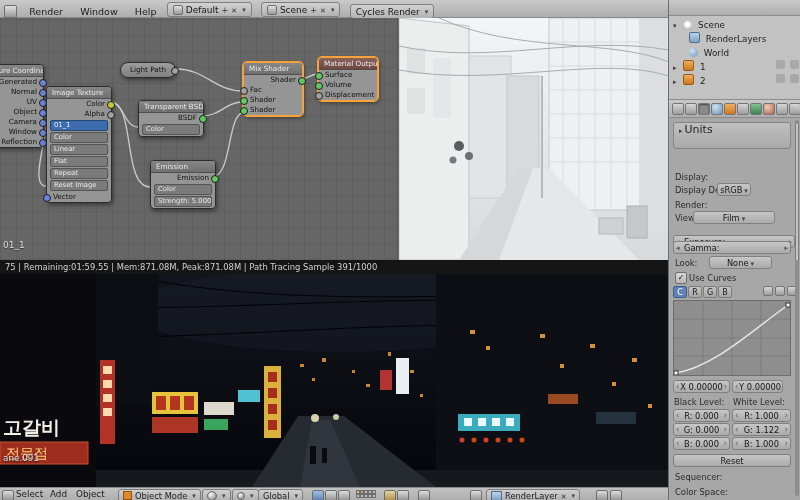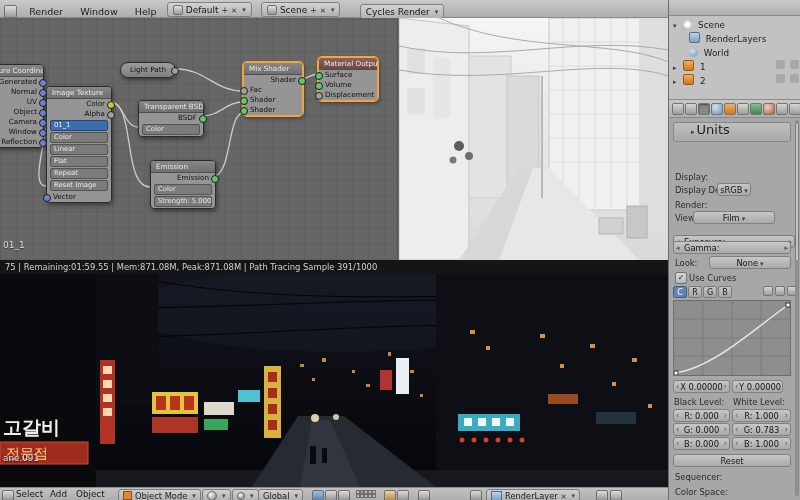--- a/index.html
+++ b/index.html
@@ -43,22 +43,22 @@
   .crumb{position:absolute;color:#dedede;font-size:9px;text-shadow:0 1px 1px #333}
   
   #right-panel{border-left:1px solid #6d6d6d;box-sizing:border-box;background:#a7a7a7}
   .tree-row{position:absolute;left:0;width:132px;height:14px;line-height:14px;font-size:8.8px;color:#1d1d1d;white-space:nowrap}
   .tico{display:inline-block;width:9px;height:9px;border-radius:2px;vertical-align:-1px;margin:0 3px 0 2px}
   .exp::before{content:"▾";font-size:7px;color:#3c3c3c;margin-right:2px}
   .expc::before{content:"▸";font-size:7px;color:#3c3c3c;margin-right:2px}
   .ptab{position:absolute;width:12px;height:12px;border-radius:2px;background:linear-gradient(#d6d6d6,#9d9d9d);
         border:1px solid #757575;box-sizing:border-box}
   .ptab.active{background:#8a8a8a;box-shadow:inset 0 1px 2px rgba(0,0,0,.5)}
-  .phead{position:absolute;left:4px;width:118px;height:20px;line-height:14px;padding:0 17px;box-sizing:border-box;
-         background:linear-gradient(#bfbfbf,#a9a9a9);border:1px solid #858585;border-radius:3px;font-size:13px;color:#1e1e1e}
+  .phead{position:absolute;left:4px;width:118px;height:27px;line-height:14px;padding:0 5px;box-sizing:border-box;
+         background:linear-gradient(#bfbfbf,#a9a9a9);border:1px solid #858585;border-radius:3px;font-size:11px;color:#1e1e1e}
   .plabel{position:absolute;font-size:8.4px;color:#2b2b2b;line-height:12px;white-space:nowrap}
   .pdrop,.pnum,.pslider,.pbtn{position:absolute;height:13px;line-height:12px;box-sizing:border-box;
          background:linear-gradient(#c7c7c7,#aaaaaa);border:1px solid #808080;border-radius:3px;
          font-size:8.3px;color:#161616;text-align:center;white-space:nowrap;overflow:hidden}
   .pnum::before{content:"‹";float:left;color:#555;font-size:8px;margin-left:2px}
   .pnum::after{content:"›";float:right;color:#555;font-size:8px;margin-right:2px}
   .pslider{text-align:left;padding-left:10px}
   .pslider::before{content:"◂";position:absolute;left:2px;color:#555;font-size:7px}
   .pslider::after{content:"▸";position:absolute;right:2px;color:#555;font-size:7px}
   .checkbox{position:absolute;width:10px;height:10px;background:linear-gradient(#d8d8d8,#b8b8b8);
@@ -100,21 +100,21 @@
     <span>Default</span>
     <span class="plusbtn"></span>
     <span class="xbtn"></span>
   </span>
   <span class="pill dd" style="margin-left:6px">
     <span class="micon" style="width:8px;height:8px;margin:0"></span>
     <span>Scene</span>
     <span class="plusbtn"></span>
     <span class="xbtn"></span>
   </span>
-  <span class="pill dd" style="margin-left:16px">
+  <span class="pill dd" style="margin-left:6px">
     <span>Cycles Render</span>
   </span>
   <span class="stats" style="margin-left:8px">v2.77 | Verts:198,590 | Faces:190,731 | Tris:353,732 | Objects:1/321 | Lamps:0/30 | Mem:762.23M |</span>
 </div>
 
 <div class="abs" id="node-editor" style="left:0;top:18px;width:398px;height:242px">
   <svg class="abs" width="398" height="242" style="left:0;top:0">
     <g fill="none" stroke="#d6d6d6" stroke-width="1.3" opacity="0.9">
       <path d="M42,84 C62,84 24,168 46,168"></path>
       <path d="M110,84 C124,84 124,109 138,109"></path>
@@ -428,21 +428,21 @@
     <div class="pdrop dd" style="left:48px;top:65px;width:34px">sRGB</div>
 
     <div class="plabel" style="left:6px;top:81px">Render:</div>
     <div class="plabel" style="left:6px;top:94px">View:</div>
     <div class="pdrop dd" style="left:24px;top:93px;width:82px">Film</div>
 
     <div class="pslider" style="left:4px;top:117px;width:122px">Exposure:</div>
     <div class="pslider" style="left:4px;top:123px;width:118px">Gamma:</div>
 
     <div class="plabel" style="left:6px;top:139px">Look:</div>
-    <div class="pdrop dd" style="left:40px;top:138px;width:82px">None</div>
+    <div class="pdrop dd" style="left:40px;top:138px;width:63px">None</div>
 
     <span class="checkbox" style="left:6px;top:154px"></span>
     <div class="plabel" style="left:20px;top:154px">Use Curves</div>
 
     <span class="chan active" style="left:4px;top:168px">C</span>
     <span class="chan" style="left:19px;top:168px">R</span>
     <span class="chan" style="left:34px;top:168px">G</span>
     <span class="chan" style="left:49px;top:168px">B</span>
     <span class="ptab" style="left:94px;top:168px;width:10px;height:10px"></span>
     <span class="ptab" style="left:106px;top:168px;width:10px;height:10px"></span>
@@ -466,21 +466,21 @@
 
     <div class="pnum" style="left:4px;top:262px;width:57px">X 0.00000</div>
     <div class="pnum" style="left:63px;top:262px;width:51px">Y 0.00000</div>
 
     <div class="plabel" style="left:5px;top:278px">Black Level:</div>
     <div class="plabel" style="left:64px;top:278px">White Level:</div>
 
     <div class="pnum" style="left:4px;top:291px;width:57px">R: 0.000</div>
     <div class="pnum" style="left:63px;top:291px;width:59px">R: 1.000</div>
     <div class="pnum" style="left:4px;top:305px;width:57px">G: 0.000</div>
-    <div class="pnum" style="left:63px;top:305px;width:59px">G: 0.783</div>
+    <div class="pnum" style="left:63px;top:305px;width:59px">G: 1.122</div>
     <div class="pnum" style="left:4px;top:319px;width:57px">B: 0.000</div>
     <div class="pnum" style="left:63px;top:319px;width:59px">B: 1.000</div>
 
     <div class="pbtn" style="left:4px;top:336px;width:118px">Reset</div>
 
     <div class="plabel" style="left:6px;top:353px">Sequencer:</div>
     <div class="plabel" style="left:6px;top:368px">Color Space:</div>
   </div>
 
   <div class="scroll" style="left:126px;top:120px;width:4px;height:376px">

